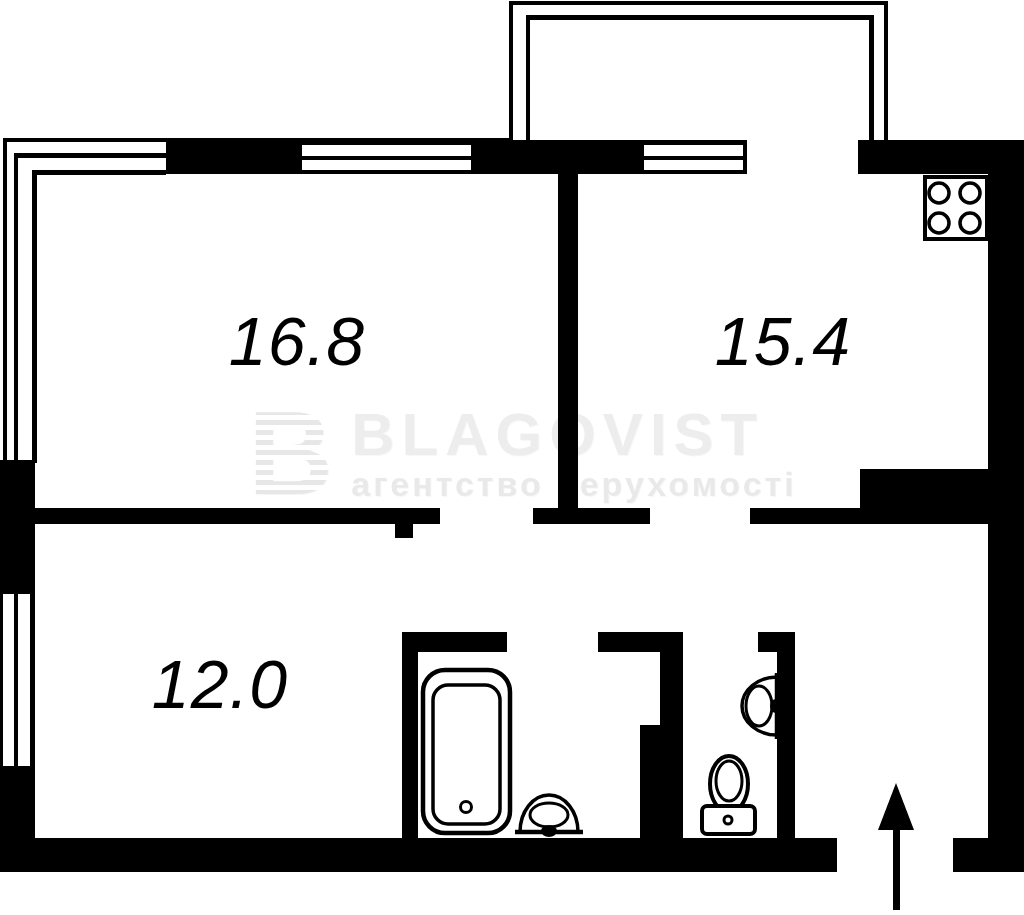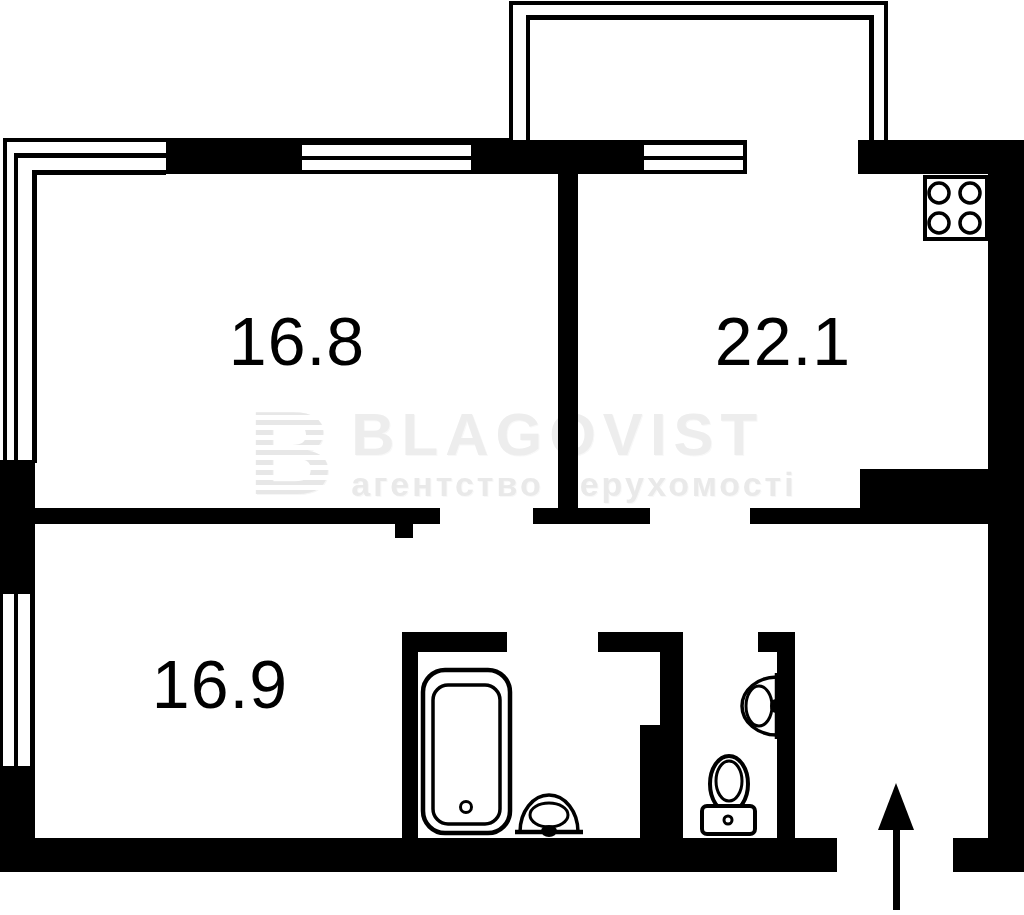--- a/index.html
+++ b/index.html
@@ -6,21 +6,21 @@
   .stage{
     position:relative;width:1024px;height:915px;background:#fff;overflow:hidden;
     font-family:"Liberation Sans",sans-serif;
   }
   .wall,.line{position:absolute;background:#000;}
   .win{position:absolute;background:#fff;}
   .win .bar-h{position:absolute;left:0;right:0;top:50%;height:4px;margin-top:-2px;background:#000;}
   .win .bar-v{position:absolute;top:0;bottom:0;left:50%;width:4px;margin-left:-3px;background:#000;}
   .lbl{
     position:absolute;transform:translate(-50%,-50%);
-    font-size:68px;color:#000;white-space:nowrap;letter-spacing:1px;z-index:5;
+    font-size:68px;color:#000;white-space:nowrap;letter-spacing:1px;z-index:5;font-style:italic;
   }
   .wm{position:absolute;left:248px;top:406px;z-index:1;display:flex;align-items:flex-start;}
   .wm-logo{
     position:relative;font-weight:bold;font-size:118px;line-height:95px;
     color:#e7e7e7;text-shadow:1px 1px 0 #f6f6f6;
   }
   .wm-stripes{
     position:absolute;left:-4px;top:-6px;right:-4px;bottom:-6px;
     background:repeating-linear-gradient(180deg,rgba(255,255,255,0) 0 5px,#ffffff 5px 10px);
   }
@@ -142,16 +142,16 @@
       <ellipse cx="776" cy="706" rx="6" ry="7" fill="#000"></ellipse>
     </g>
 
     <g fill="#000">
       <polygon points="896,783 878,830 914,830"></polygon>
       <rect x="893" y="826" width="7" height="84"></rect>
     </g>
   </svg>
 
   <div class="lbl" style="left:297px;top:341px">16.8</div>
-  <div class="lbl" style="left:783px;top:341px">22.1</div>
-  <div class="lbl" style="left:220px;top:684px">16.9</div>
+  <div class="lbl" style="left:783px;top:341px">15.4</div>
+  <div class="lbl" style="left:220px;top:684px">12.0</div>
 
 </div>
 
 </body></html>

